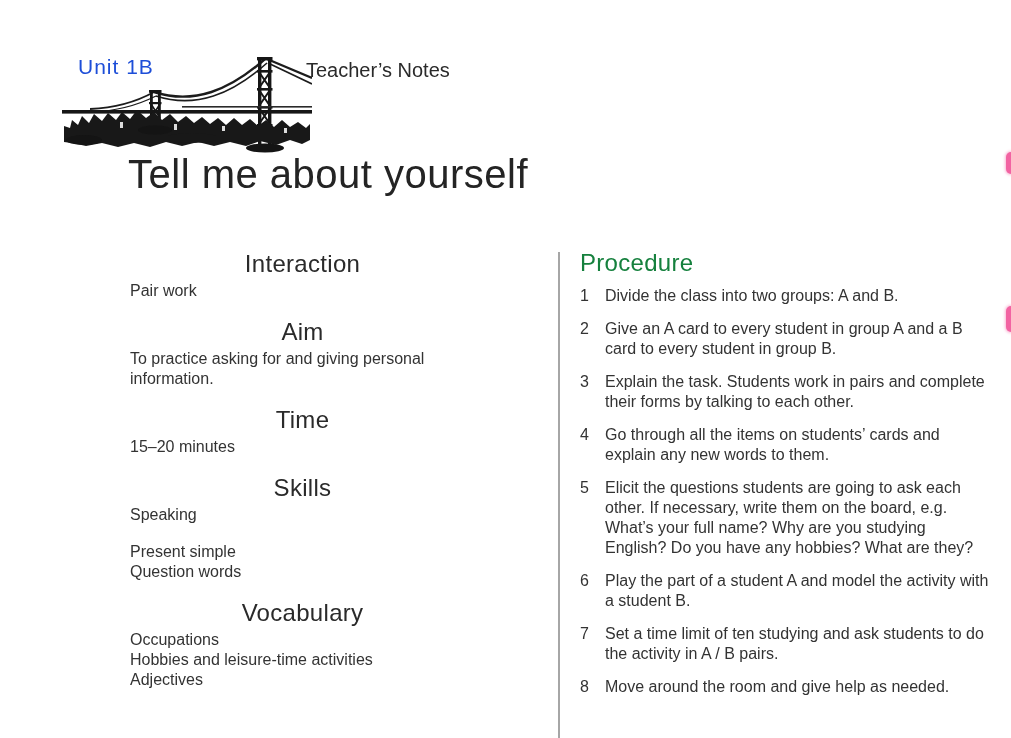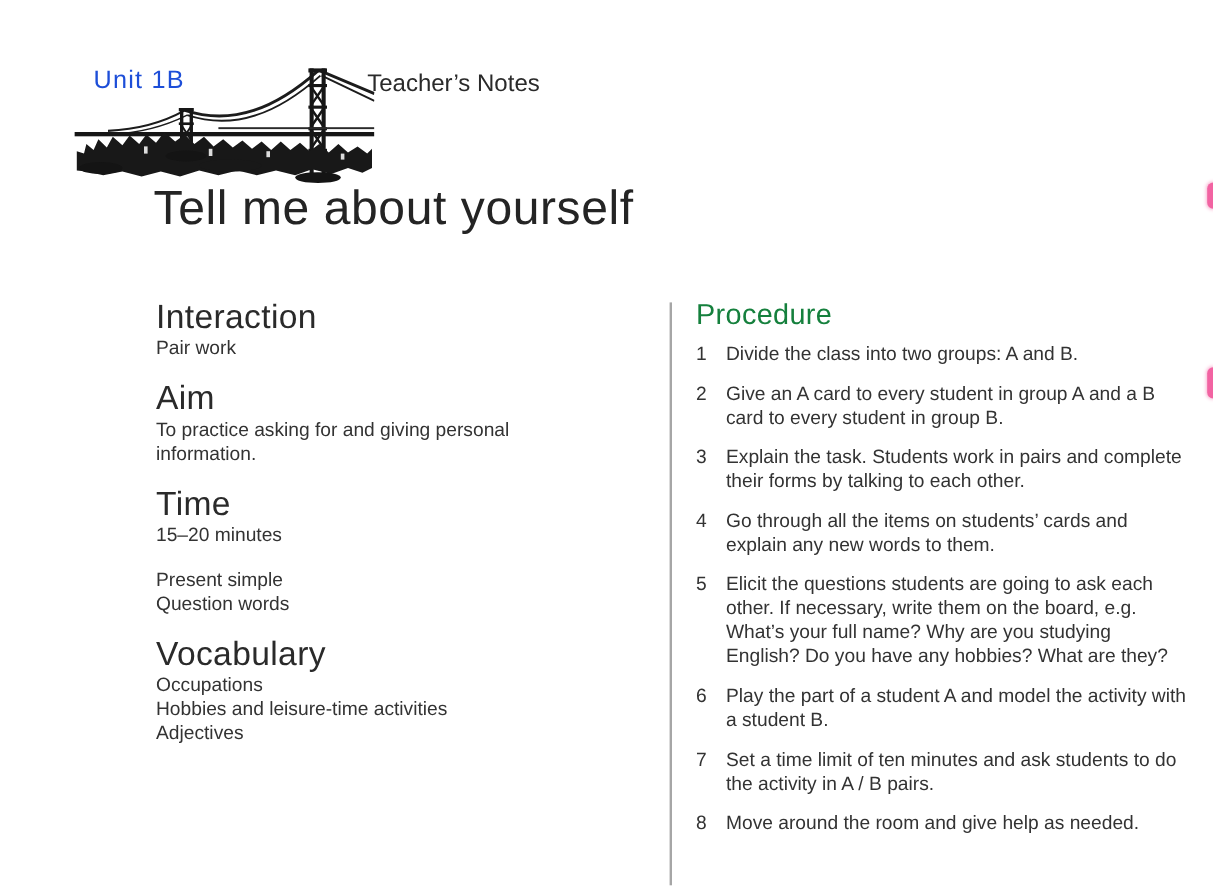--- a/index.html
+++ b/index.html
@@ -47,25 +47,26 @@
     white-space: nowrap;
   }
   .left-col {
     position: absolute;
     left: 130px;
     top: 250px;
     width: 345px;
   }
   .section { margin: 0; }
   .section-heading {
-    font-size: 28px;
+    font-size: 24px;
     line-height: 28px;
     color: #2a2a2a;
     margin: 0 0 3px 0;
     letter-spacing: 0.3px;
+    text-align: center;
   }
   .section + .section { margin-top: 17px; }
   .section-line {
     font-size: 16px;
     line-height: 20px;
     color: #333333;
   }
   .divider {
     position: absolute;
     left: 558px;
@@ -190,20 +191,24 @@
   </div>
   <div class="section">
     <div class="section-heading">Aim</div>
     <div class="section-line">To practice asking for and giving personal information.</div>
   </div>
   <div class="section">
     <div class="section-heading">Time</div>
     <div class="section-line">15–20 minutes</div>
   </div>
   <div class="section">
+    <div class="section-heading">Skills</div>
+    <div class="section-line">Speaking</div>
+  </div>
+  <div class="section">
     <div class="section-line">Present simple</div>
     <div class="section-line">Question words</div>
   </div>
   <div class="section">
     <div class="section-heading">Vocabulary</div>
     <div class="section-line">Occupations</div>
     <div class="section-line">Hobbies and leisure-time activities</div>
     <div class="section-line">Adjectives</div>
   </div>
 </div>
@@ -232,21 +237,21 @@
   <div class="step">
     <span class="step-num">5</span>
     <span class="step-text">Elicit the questions students are going to ask each other. If necessary, write them on the board, e.g. What’s your full name? Why are you studying English? Do you have any hobbies? What are they?</span>
   </div>
   <div class="step">
     <span class="step-num">6</span>
     <span class="step-text">Play the part of a student A and model the activity with a student B.</span>
   </div>
   <div class="step">
     <span class="step-num">7</span>
-    <span class="step-text">Set a time limit of ten minutes and ask students to do the activity in A / B pairs.</span>
+    <span class="step-text">Set a time limit of ten studying and ask students to do the activity in A / B pairs.</span>
   </div>
   <div class="step">
     <span class="step-num">8</span>
     <span class="step-text">Move around the room and give help as needed.</span>
   </div>
 </div>
 
 <div class="pink-sliver one"></div>
 <div class="pink-sliver two"></div>
 

